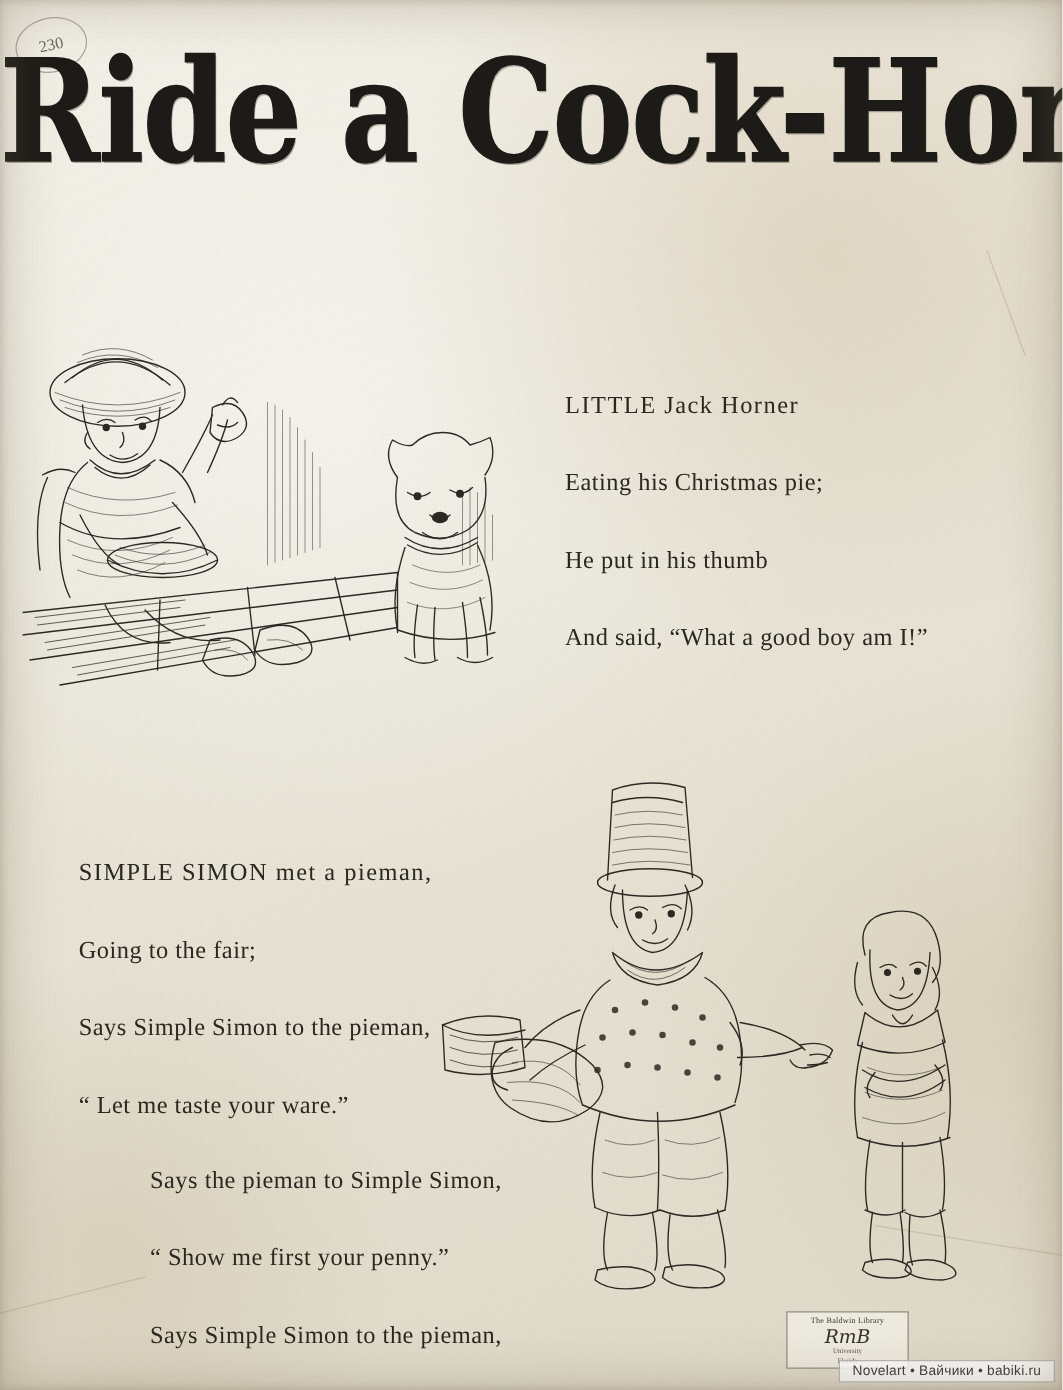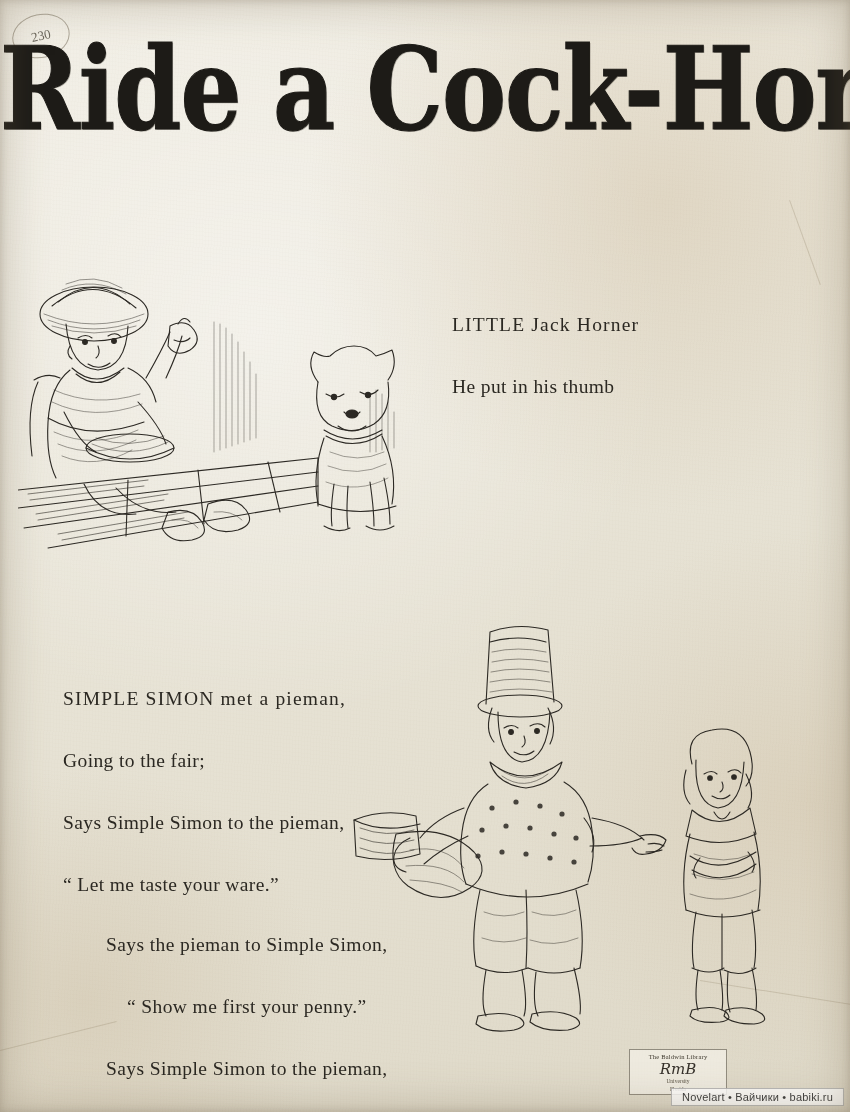--- a/index.html
+++ b/index.html
@@ -94,21 +94,21 @@
     line-height: 30px;
     white-space: nowrap;
     margin-top: 32px;
   }
   .verse .lead {
     letter-spacing: 1.2px;
   }
 
   #verse-horner { top: 278px; left: 452px; }
   #verse-simon-1 { top: 652px; left: 63px; }
-  #verse-simon-2 { top: 898px; left: 106px; text-align: center; }
+  #verse-simon-2 { top: 898px; left: 120px; }
 
   
   .illus {
     position: absolute;
   }
   .illus svg { display: block; }
 
   #illus-horner { top: 262px; left: 18px; }
   #illus-simon  { top: 612px; left: 340px; }
 
@@ -311,21 +311,23 @@
         <path d="M352 220 q4 28 4 44"></path>
         <path d="M366 216 q6 28 6 46"></path>
         <path d="M306 264 q14 8 26 2"></path>
         <path d="M348 264 q14 8 28 0"></path>
       </g>
     </svg>
   </div>
 
   <div class="verse" id="verse-horner">
     <div class="line lead">LITTLE Jack Horner</div>
+    <div class="line">Eating his Christmas pie;</div>
     <div class="line">He put in his thumb</div>
+    <div class="line">And said, “What a good boy am I!”</div>
   </div>
 
   <div class="verse" id="verse-simon-1">
     <div class="line lead">SIMPLE SIMON met a pieman,</div>
     <div class="line">Going to the fair;</div>
     <div class="line">Says Simple Simon to the pieman,</div>
     <div class="line">“ Let me taste your ware.”</div>
   </div>
 
   <div class="verse" id="verse-simon-2">

